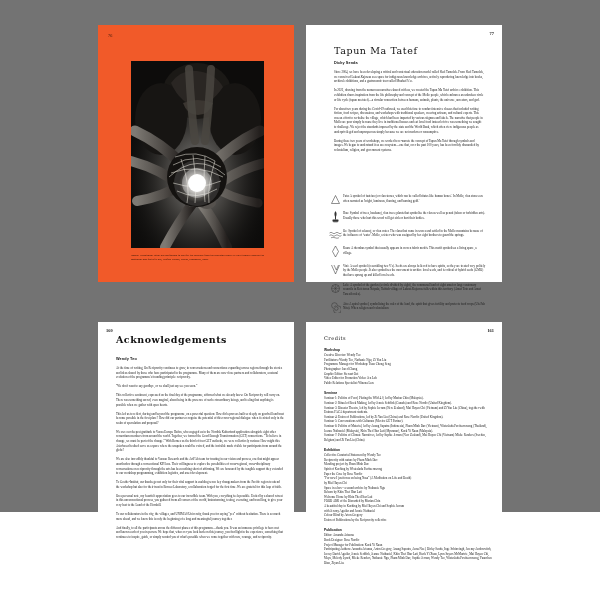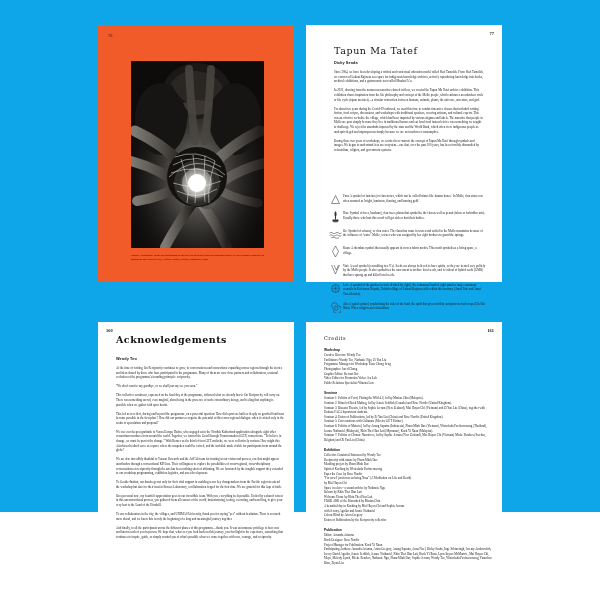--- a/index.html
+++ b/index.html
@@ -12,21 +12,21 @@
   }
   body {
     font-family: "Liberation Serif", serif;
     color: #1a1a1a;
   }
 
   .spread-wrap {
     position: relative;
     width: 600px;
     height: 512px;
-    background: #0ea5e9;
+    background: #737373;
   }
 
   
   .spread {
     position: absolute;
     left: 0;
     width: 600px;
   }
   #spread-top { top: 0; height: 300px; }
   #spread-bottom { top: 300px; height: 300px; }

